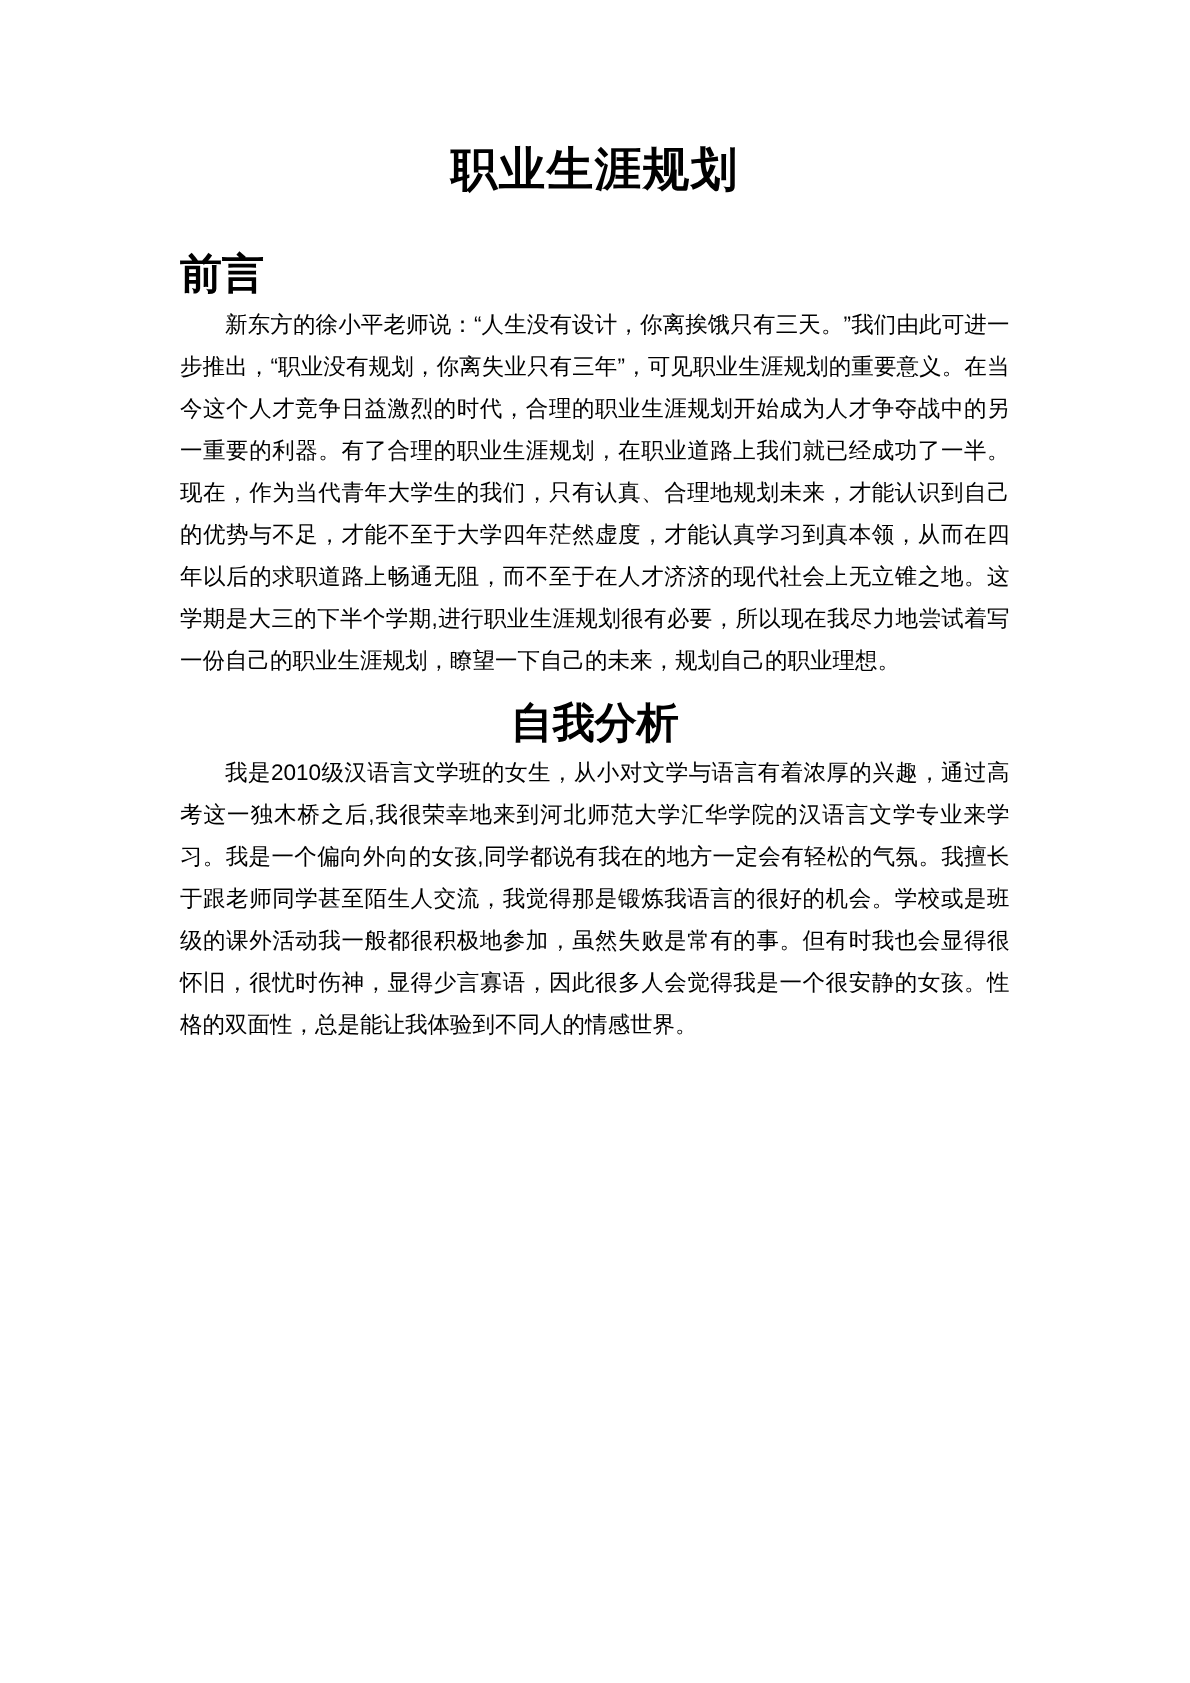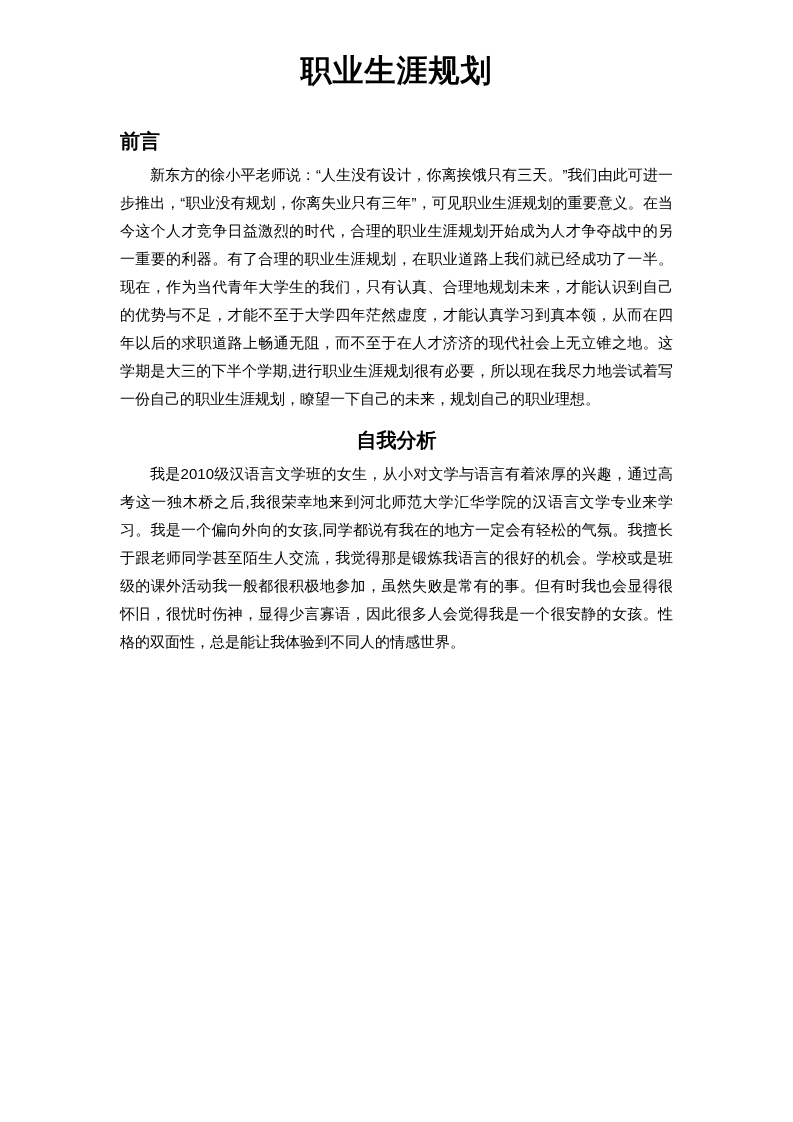--- a/index.html
+++ b/index.html
@@ -16,31 +16,31 @@
     color: #000000;
     overflow: hidden;
     font-family: "Liberation Serif", "DejaVu Serif", serif;
   }
   .content {
     margin-left: 120px;
     width: 553px;
   }
   .doc-title {
     margin: 0;
-    padding-top: 50px;
+    padding-top: 92px;
     font-size: 31px;
     line-height: 42px;
     font-weight: bold;
     text-align: center;
     letter-spacing: 1px;
     font-family: "Liberation Serif", "DejaVu Serif", serif;
   }
   .section-heading {
     margin: 0;
-    font-size: 20px;
+    font-size: 28px;
     line-height: 34px;
     font-weight: bold;
     text-align: left;
     font-family: "Liberation Sans", "DejaVu Sans", sans-serif;
   }
   .section-heading.first {
     margin-top: 32px;
   }
   .section-heading.second {
     margin-top: 10px;

